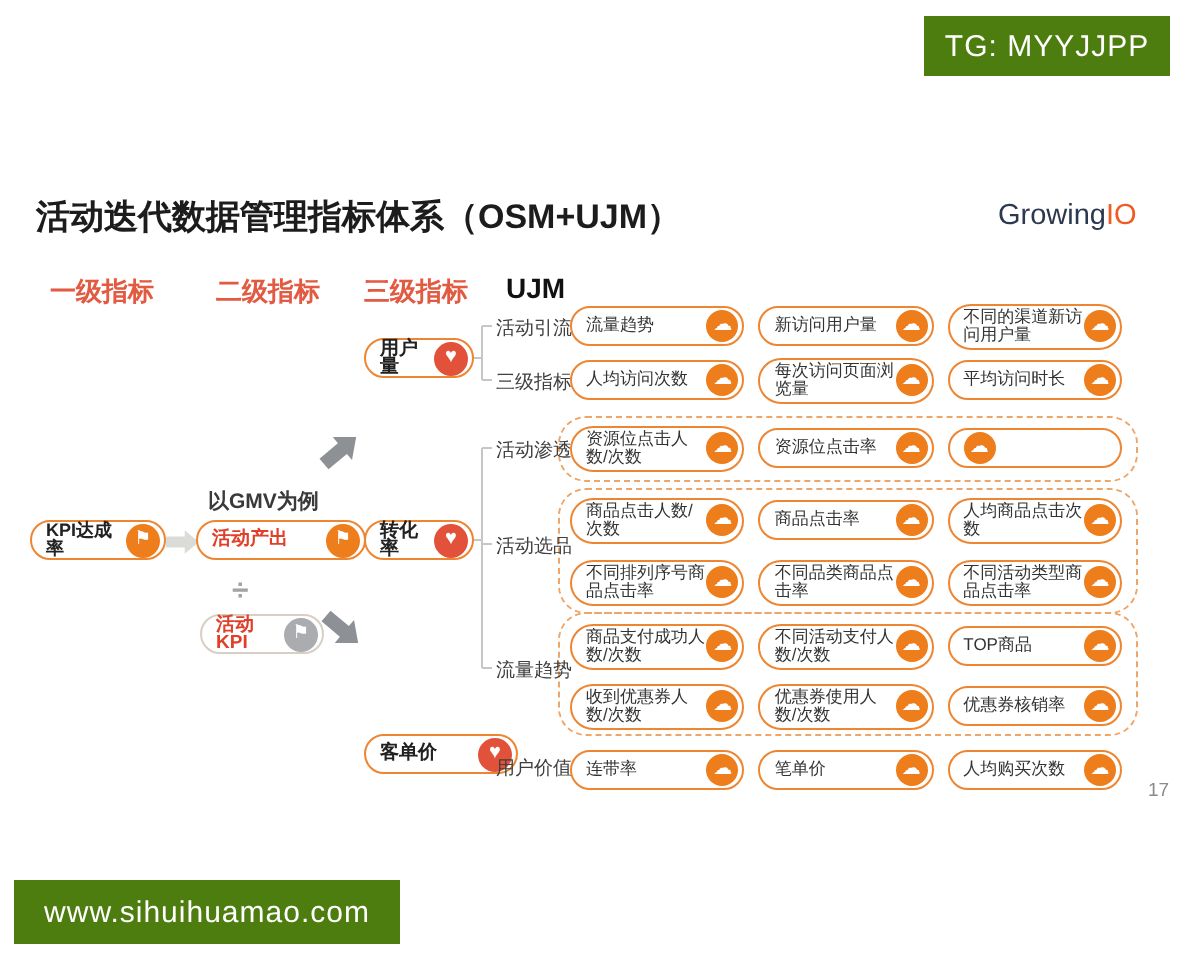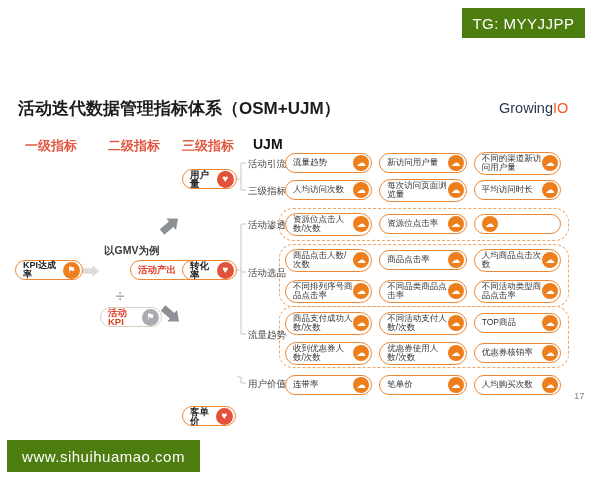--- a/index.html
+++ b/index.html
@@ -73,21 +73,21 @@
   </svg>
 
   <div class="abs pill kpi1" style="left:15px;top:260px;width:68px;height:20px;">
     <span class="pill-text">KPI达成率</span>
     <span class="circle big">
         <i>⚑</i>
       </span>
   </div>
 
   <div class="abs note" style="left:104px;top:244px;">以GMV为例</div>
-  <div class="abs pill l2" style="left:98px;top:260px;width:85px;height:20px;margin-left:32px;">
+  <div class="abs pill l2" style="left:98px;top:260px;width:85px;height:20px;">
     <span class="pill-text">活动产出</span>
     <span class="circle big">
         <i>⚑</i>
       </span>
   </div>
   <div class="abs divide" style="left:116px;top:287px;">÷</div>
   <div class="abs pill l2 tan" style="left:100px;top:307px;width:62px;height:20px;">
     <span class="pill-text">活动KPI</span>
     <span class="circle gray">
         <i>⚑</i>
@@ -99,21 +99,21 @@
     <span class="circle red">
         <i>♥</i>
       </span>
   </div>
   <div class="abs pill l3" style="left:182px;top:260px;width:55px;height:20px;">
     <span class="pill-text">转化率</span>
     <span class="circle red">
         <i>♥</i>
       </span>
   </div>
-  <div class="abs pill l3" style="left:182px;top:367px;width:54px;height:20px;margin-top:39px;">
+  <div class="abs pill l3" style="left:182px;top:367px;width:77px;height:20px;">
     <span class="pill-text">客单价</span>
     <span class="circle red">
         <i>♥</i>
       </span>
   </div>
 
   <div class="dashed-box" style="left:279px;top:208px;width:290px;height:33px;"></div>
   <div class="dashed-box" style="left:279px;top:244px;width:290px;height:63px;"></div>
   <div class="dashed-box" style="left:279px;top:306px;width:290px;height:62px;"></div>
 

